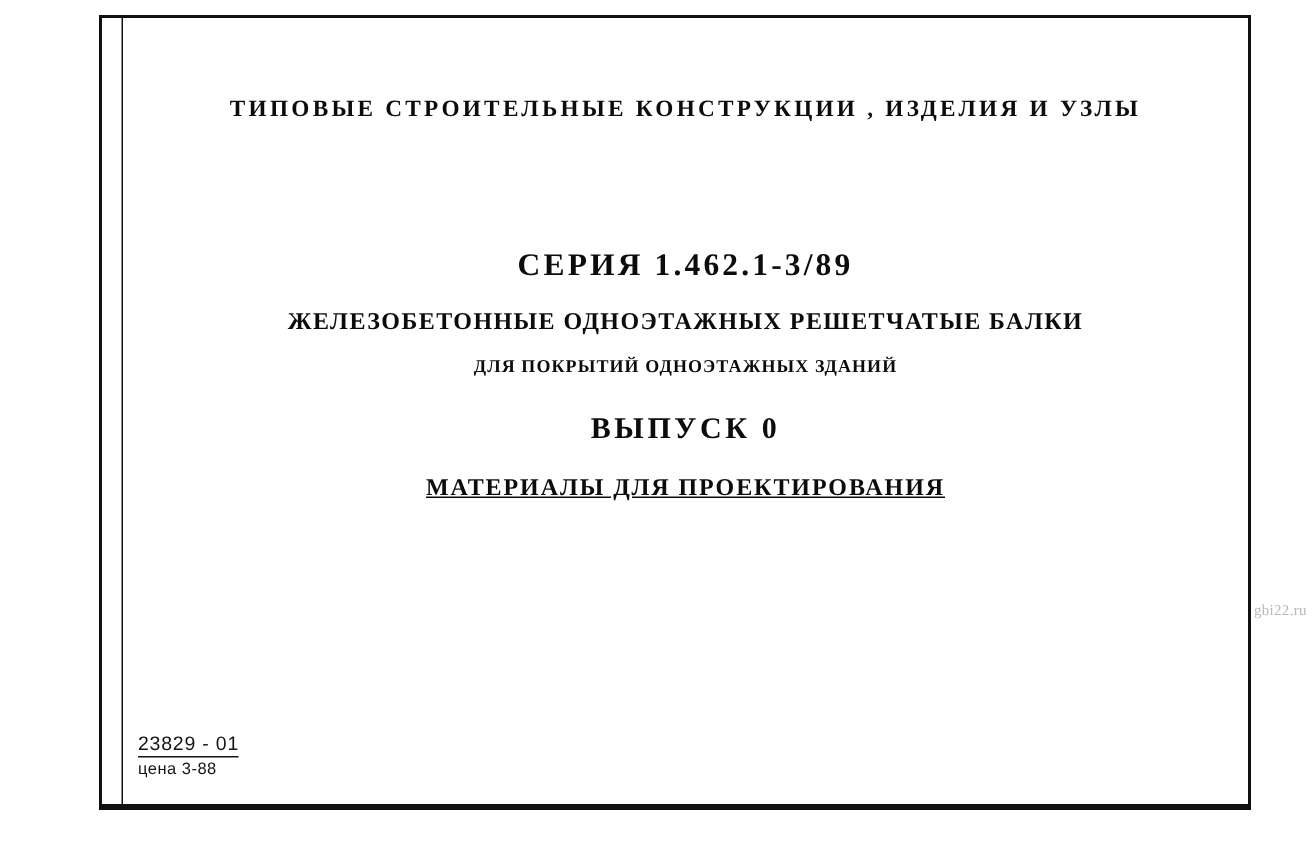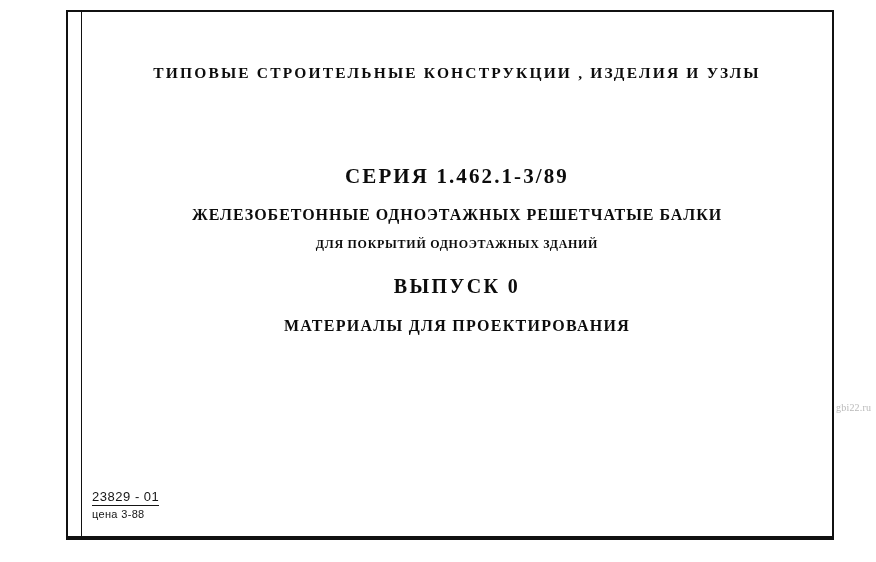--- a/index.html
+++ b/index.html
@@ -132,20 +132,21 @@
     letter-spacing: 0.12em;
   }
 
   .l-materials {
     position: absolute;
     left: 0;
     top: 305px;
     width: 750px;
     font-size: 16px;
     letter-spacing: 0.08em;
+    text-decoration: underline;
   }
 
   
   .watermark {
     position: absolute;
     left: 836px;
     top: 402px;
     font-family: Liberation Serif, serif;
     font-size: 10px;
     color: #b9b9b9;

